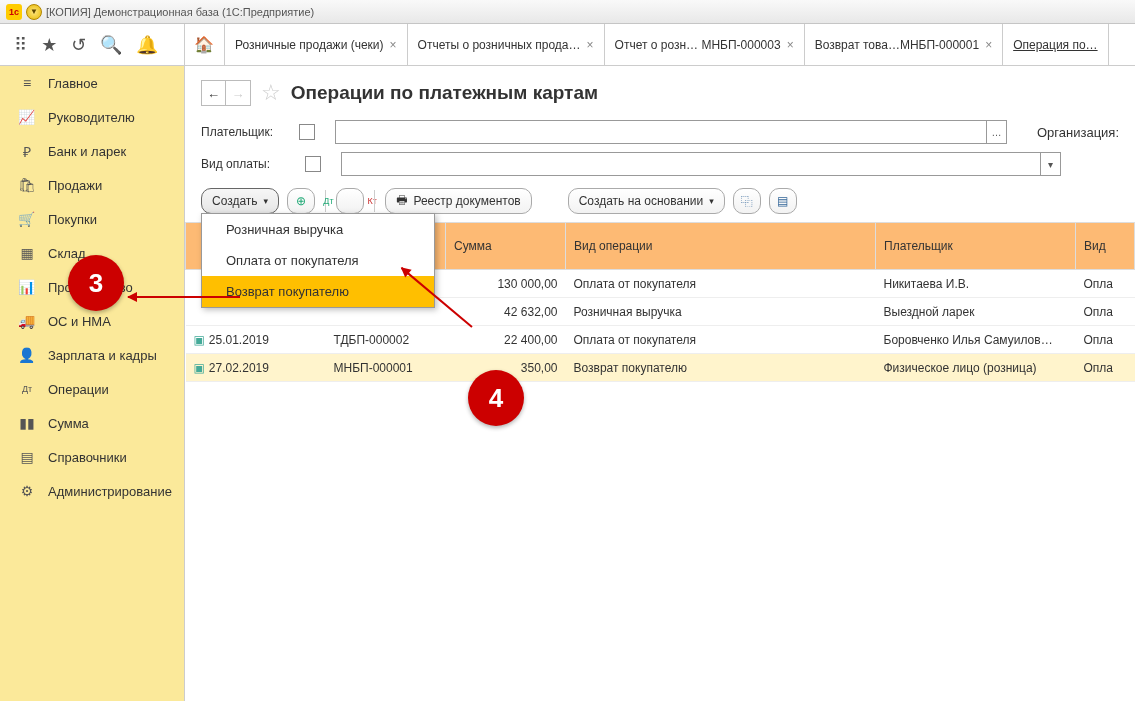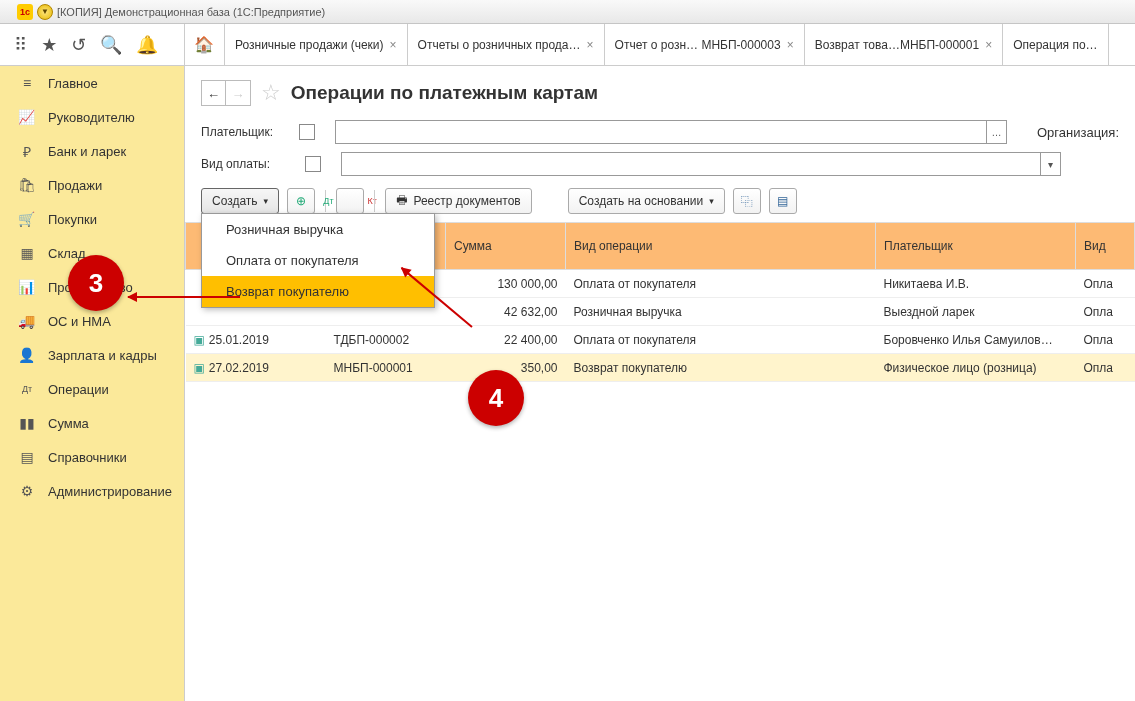--- a/index.html
+++ b/index.html
@@ -1,47 +1,47 @@
 <!DOCTYPE html>
 <html><head>
 <meta charset="utf-8">
 <style>
   * { box-sizing: border-box; margin: 0; padding: 0; }
   body { font-family: Arial, sans-serif; font-size: 12px; background: #fff; color: #333; overflow: hidden; width: 1135px; height: 701px; position: relative; }
-  .titlebar { height: 24px; background: linear-gradient(#f9f9f9,#e8e8e8); border-bottom: 1px solid #c5c5c5; display: flex; align-items: center; padding: 0 17px; gap: 4px; }
+  .titlebar { height: 24px; background: linear-gradient(#f9f9f9,#e8e8e8); border-bottom: 1px solid #c5c5c5; display: flex; align-items: center; padding: 0 6px; gap: 4px; }
   .tb-icon1c { width:16px; height:16px; background:#ffcc00; border-radius:3px; display:flex;align-items:center;justify-content:center;font-size:9px;font-weight:bold;color:#c00;}
   .tb-down { width:16px;height:16px;border-radius:50%;background:radial-gradient(#ffe680,#e6b800);border:1px solid #b38600;display:flex;align-items:center;justify-content:center;font-size:8px;color:#5c4500;}
   .tb-title { font-size: 11px; color: #555; }
   .toolbar-main { height: 42px; background:#fff; border-bottom:1px solid #ccc; display:flex; align-items:center; }
   .toolbar-left { width:185px; display:flex; align-items:center; gap:14px; padding-left:14px; height:100%; border-right:1px solid #ccc;}
   .toolbar-left .ticon { font-size:18px; color:#555; cursor:pointer; }
   .tabs-area { flex:1; display:flex; align-items:stretch; height:100%; overflow:hidden; }
   .home-tab { width:40px; display:flex;align-items:center;justify-content:center;border-right:1px solid #ccc;font-size:16px;color:#555;cursor:pointer;}
   .tab { display:flex;align-items:center;padding:0 10px;border-right:1px solid #ccc;gap:6px;white-space:nowrap;cursor:pointer;font-size:12px;color:#333;}
-  .tab.last { font-weight:normal;}
+  .tab.last { font-weight:normal;text-decoration:underline;}
   .tab .close { color:#888;font-size:12px;}
   .container { display:flex; height: calc(100% - 66px); }
   .sidebar { width:185px; background:#fbe99a; border-right:1px solid #ccc; position:relative; }
   .side-item { height:34px; display:flex; align-items:center; padding-left:18px; gap:12px; cursor:pointer; font-size:13px; color:#333;}
   .side-item .sicon { width:18px; text-align:center; color:#555; font-size:14px;}
   .content { flex:1; background:#fff; display:flex; flex-direction:column; overflow:hidden;}
   .content-header { padding:14px 16px 10px; display:flex; align-items:center; gap:10px;}
   .nav-btn { width:24px;height:24px;border:1px solid #bbb;background:#fff;display:flex;align-items:center;justify-content:center;font-size:13px;color:#333;cursor:pointer;}
   .nav-btn.disabled{color:#ccc;}
   .star-big { font-size:22px;color:#ccc;}
   .page-title { font-size:19px; font-weight:bold; color:#333;}
   .filters { padding:4px 16px; display:flex; flex-direction:column; gap:8px;}
   .filter-row { display:flex; align-items:center; gap:20px;}
   .filter-label { width:84px; font-size:12px;}
   .cb { width:16px;height:16px;border:1px solid #888;background:#fff;}
   .filter-input { border:1px solid #999; height:24px; background:#fff; position:relative;}
   .filter-input .dd { position:absolute; right:0; top:0; width:20px;height:22px;border-left:1px solid #999;display:flex;align-items:center;justify-content:center;font-size:10px;color:#555;cursor:pointer;}
   .org-label { font-size:13px; margin-left:10px;}
   .action-bar { padding:8px 16px; display:flex; align-items:center; gap:8px; position:relative;}
-  .btn { height:26px; border:1px solid #aaa; background:linear-gradient(#fff,#f2f2f2); border-radius:3px; display:flex;align-items:center;padding:0 10px;gap:6px;cursor:pointer;font-size:12px;color:#333;}
+  .btn { height:26px; border:1px solid #aaa; background:linear-gradient(#fff,#f2f2f2); border-radius:10px; display:flex;align-items:center;padding:0 10px;gap:6px;cursor:pointer;font-size:12px;color:#333;}
   .btn.sel { border-color:#666; background:linear-gradient(#f6f6f6,#e6e6e6);}
   .btn-icon { width:28px; padding:0; justify-content:center;}
   .sep { width:1px; height:22px; background:#ccc; margin:0 2px;}
   .dropdown-menu { position:absolute; top:33px; left:16px; width:234px; background:#fff; border:1px solid #999; box-shadow:2px 2px 6px rgba(0,0,0,0.25); z-index:50;}
   .dd-item { padding:8px 24px; font-size:13px; cursor:pointer;}
   .dd-item:hover,.dd-item.hl { background:#ffbf00;}
   .table-area { flex:1; overflow:hidden; position:relative; margin:0 0 0 0;}
   .grid { width:100%; border-collapse:collapse; table-layout:fixed;}
   .grid th { background:#fdba74; border:1px solid #ddd; height:28px; font-weight:normal; font-size:12px; text-align:left; padding:16px 8px; color:#333;}
   .grid td { border-bottom:1px solid #eee; height:28px; padding:0 8px; font-size:12px; color:#333; white-space:nowrap; overflow:hidden; text-overflow:ellipsis;}

